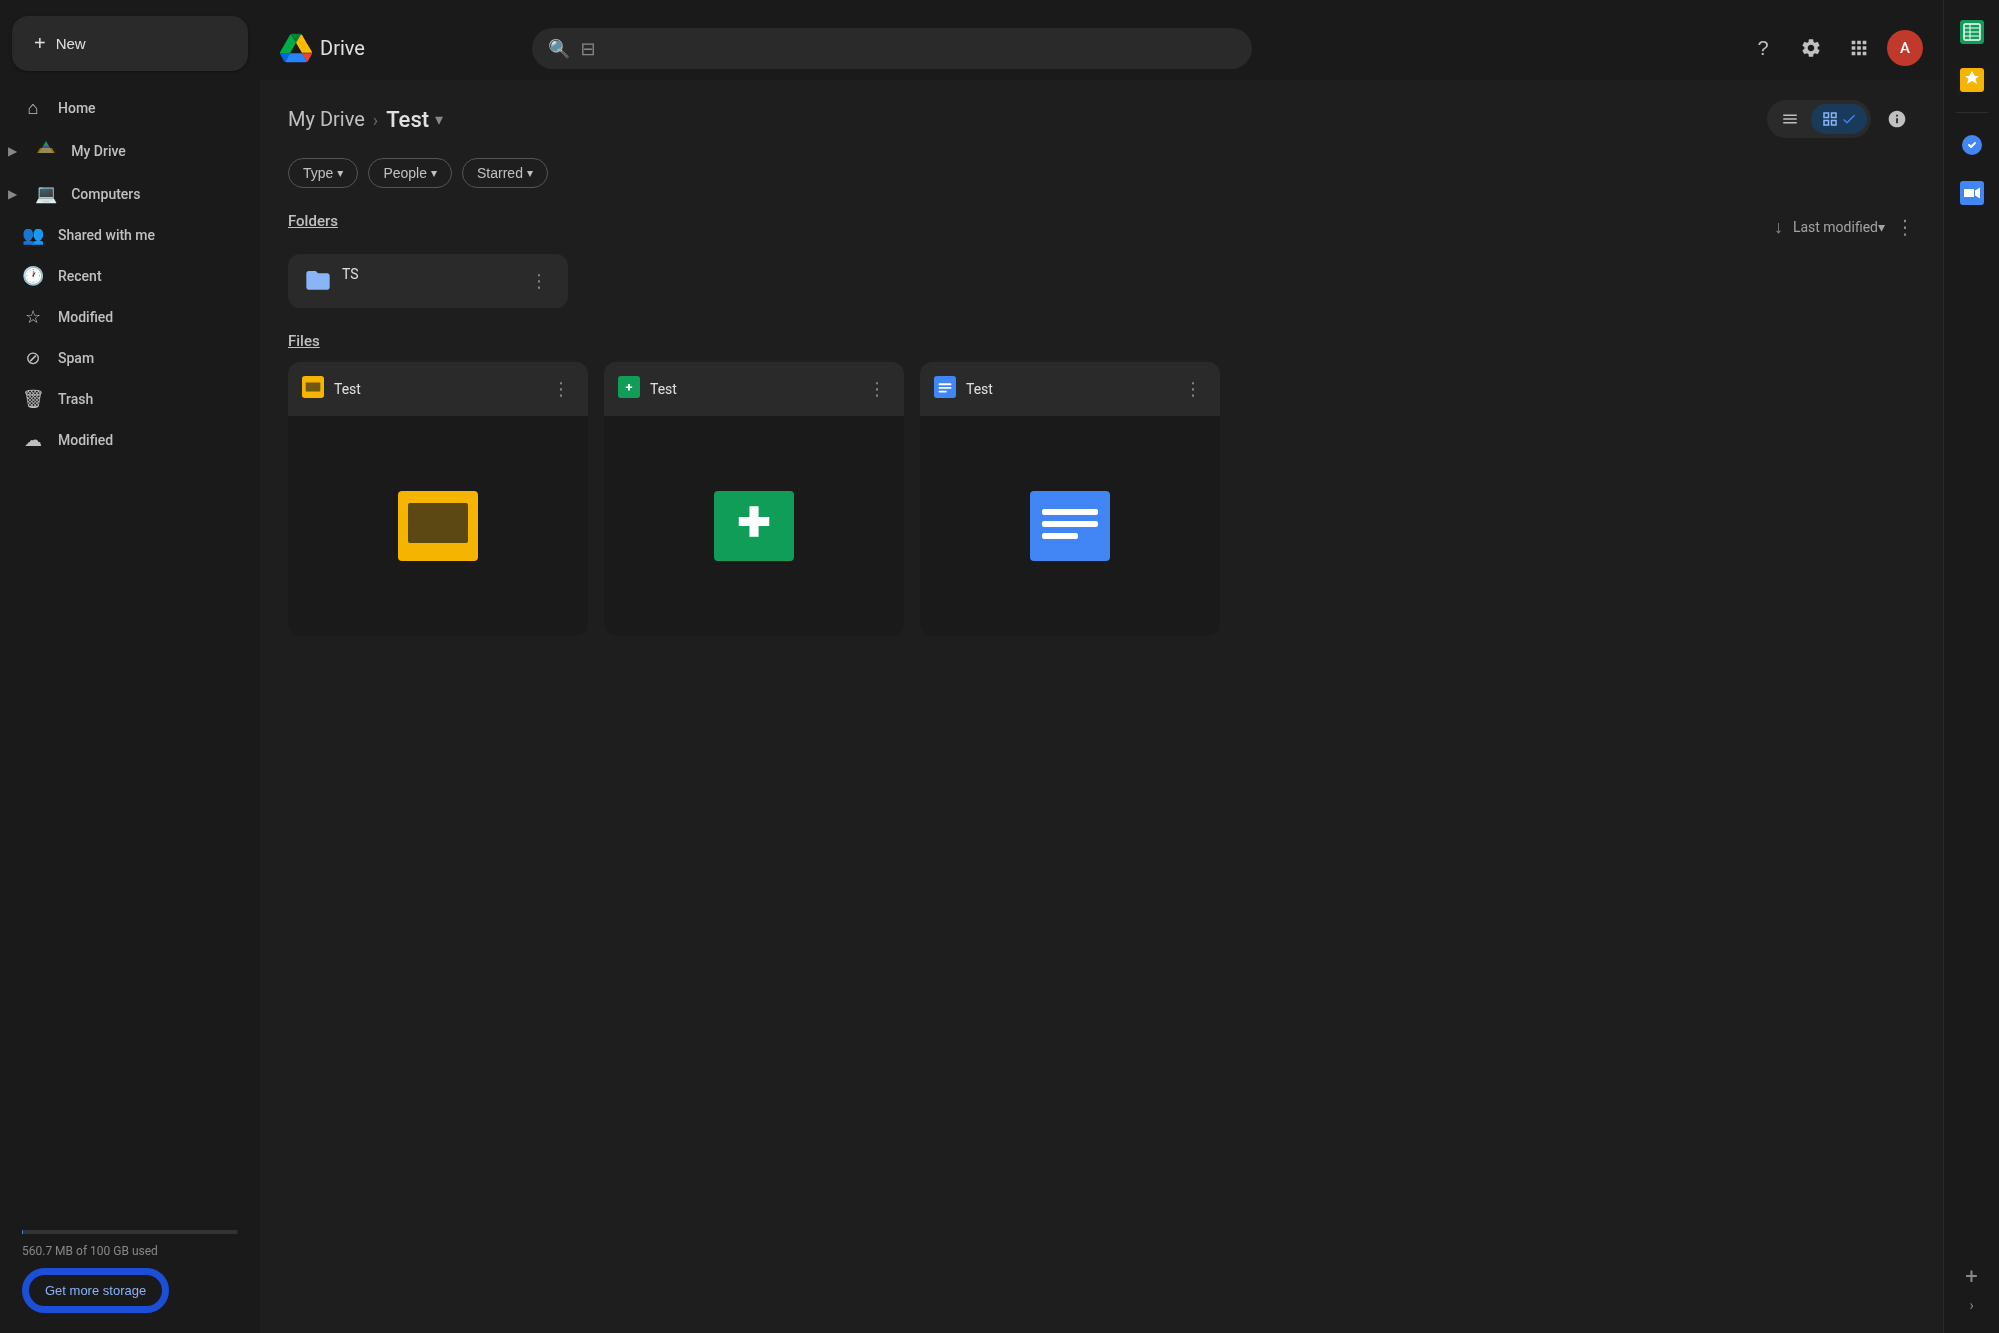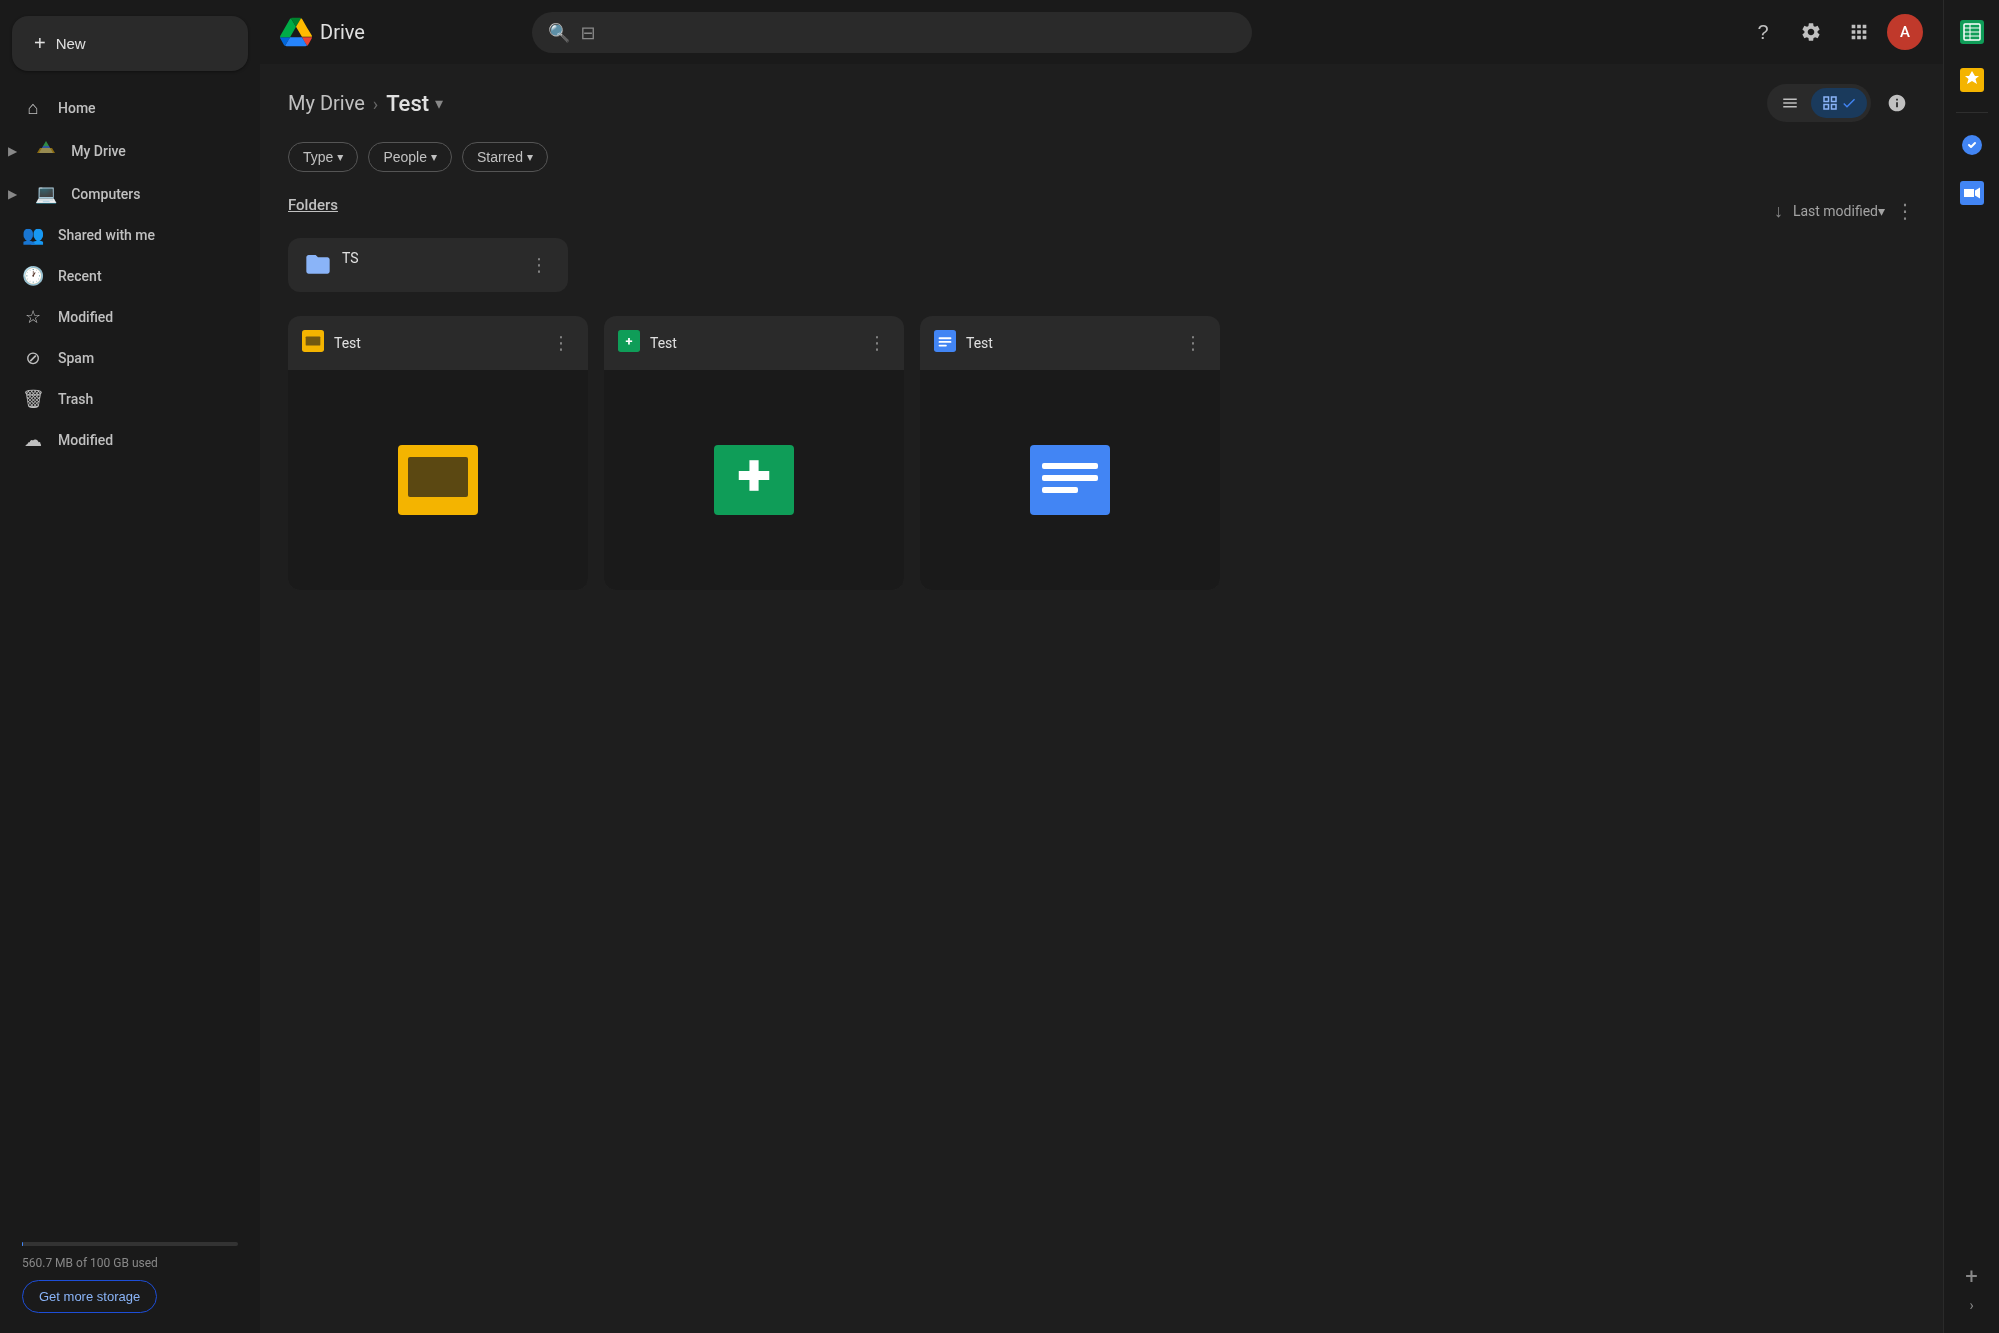--- a/index.html
+++ b/index.html
@@ -57,21 +57,21 @@
     }
     .nav-item .icon { font-size: 18px; width: 22px; text-align: center; }
     .nav-arrow { font-size: 12px; margin-right: 4px; color: #888; }
 
     .storage-section { padding: 12px 22px; margin-top: auto; }
     .storage-text { font-size: 12px; color: #888; margin-bottom: 10px; }
     .storage-bar-bg { background: #333; border-radius: 4px; height: 4px; margin-bottom: 10px; }
     .storage-bar-fill { background: #4285f4; height: 4px; border-radius: 4px; width: 0.56%; }
     .get-more-btn {
       background: transparent;
-      border: 1px solid #1d4ed8;
+      border: 7px solid #1d4ed8;
       color: #e0e0e0;
       padding: 8px 16px;
       border-radius: 24px;
       cursor: pointer;
       font-size: 13px;
       color: #8ab4f8;
     }
 
     
     .topbar {
@@ -418,21 +418,21 @@
 
   <div class="storage-section">
     <div class="storage-bar-bg">
       <div class="storage-bar-fill"></div>
     </div>
     <div class="storage-text">560.7 MB of 100 GB used</div>
     <button class="get-more-btn">Get more storage</button>
   </div>
 </div>
 
-<div style="flex:1; display:flex; flex-direction:column; overflow:hidden;">
+<div style="flex:1; display:flex; flex-direction:column; overflow:hidden;margin-top:16px;">
 
   <div class="topbar">
 
     <div class="drive-logo">
       <svg class="logo-svg" viewBox="0 0 87.3 78" xmlns="http://www.w3.org/2000/svg">
         <path d="m6.6 66.85 3.85 6.65c.8 1.4 1.95 2.5 3.3 3.3l13.75-23.8h-27.5c0 1.55.4 3.1 1.2 4.5z" fill="#0066da"></path>
         <path d="m43.65 25-13.75-23.8c-1.35.8-2.5 1.9-3.3 3.3l-25.4 44a9.06 9.06 0 0 0 -1.2 4.5h27.5z" fill="#00ac47"></path>
         <path d="m73.55 76.8c1.35-.8 2.5-1.9 3.3-3.3l1.6-2.75 7.65-13.25c.8-1.4 1.2-2.95 1.2-4.5h-27.502l5.852 11.5z" fill="#ea4335"></path>
         <path d="m43.65 25 13.75-23.8c-1.35-.8-2.9-1.2-4.5-1.2h-18.5c-1.6 0-3.15.45-4.5 1.2z" fill="#00832d"></path>
         <path d="m59.8 53h-32.3l-13.75 23.8c1.35.8 2.9 1.2 4.5 1.2h50.8c1.6 0 3.15-.45 4.5-1.2z" fill="#2684fc"></path>
@@ -528,20 +528,23 @@
         <span class="folder-icon">
           <svg width="28" height="24" viewBox="0 0 24 20" fill="#8ab4f8">
             <path d="M20 6H12l-2-2H4c-1.1 0-2 .9-2 2v12c0 1.1.9 2 2 2h16c1.1 0 2-.9 2-2V8c0-1.1-.9-2-2-2z"></path>
           </svg>
         </span>
         <span class="folder-name">TS</span>
         <button class="item-more">⋮</button>
       </div>
     </div>
 
+    <div style="margin-bottom:12px;">
+      <span class="section-header">Files</span>
+    </div>
 
     <div class="files-grid">
 
       <div class="file-card">
         <div class="file-card-header">
           <span class="file-icon-sm">
             <svg width="22" height="22" viewBox="0 0 24 24">
               <rect width="24" height="24" rx="3" fill="#F4B400"></rect>
               <rect x="4" y="7" width="16" height="10" rx="1" fill="#1a1a1a" opacity="0.6"></rect>
             </svg>

